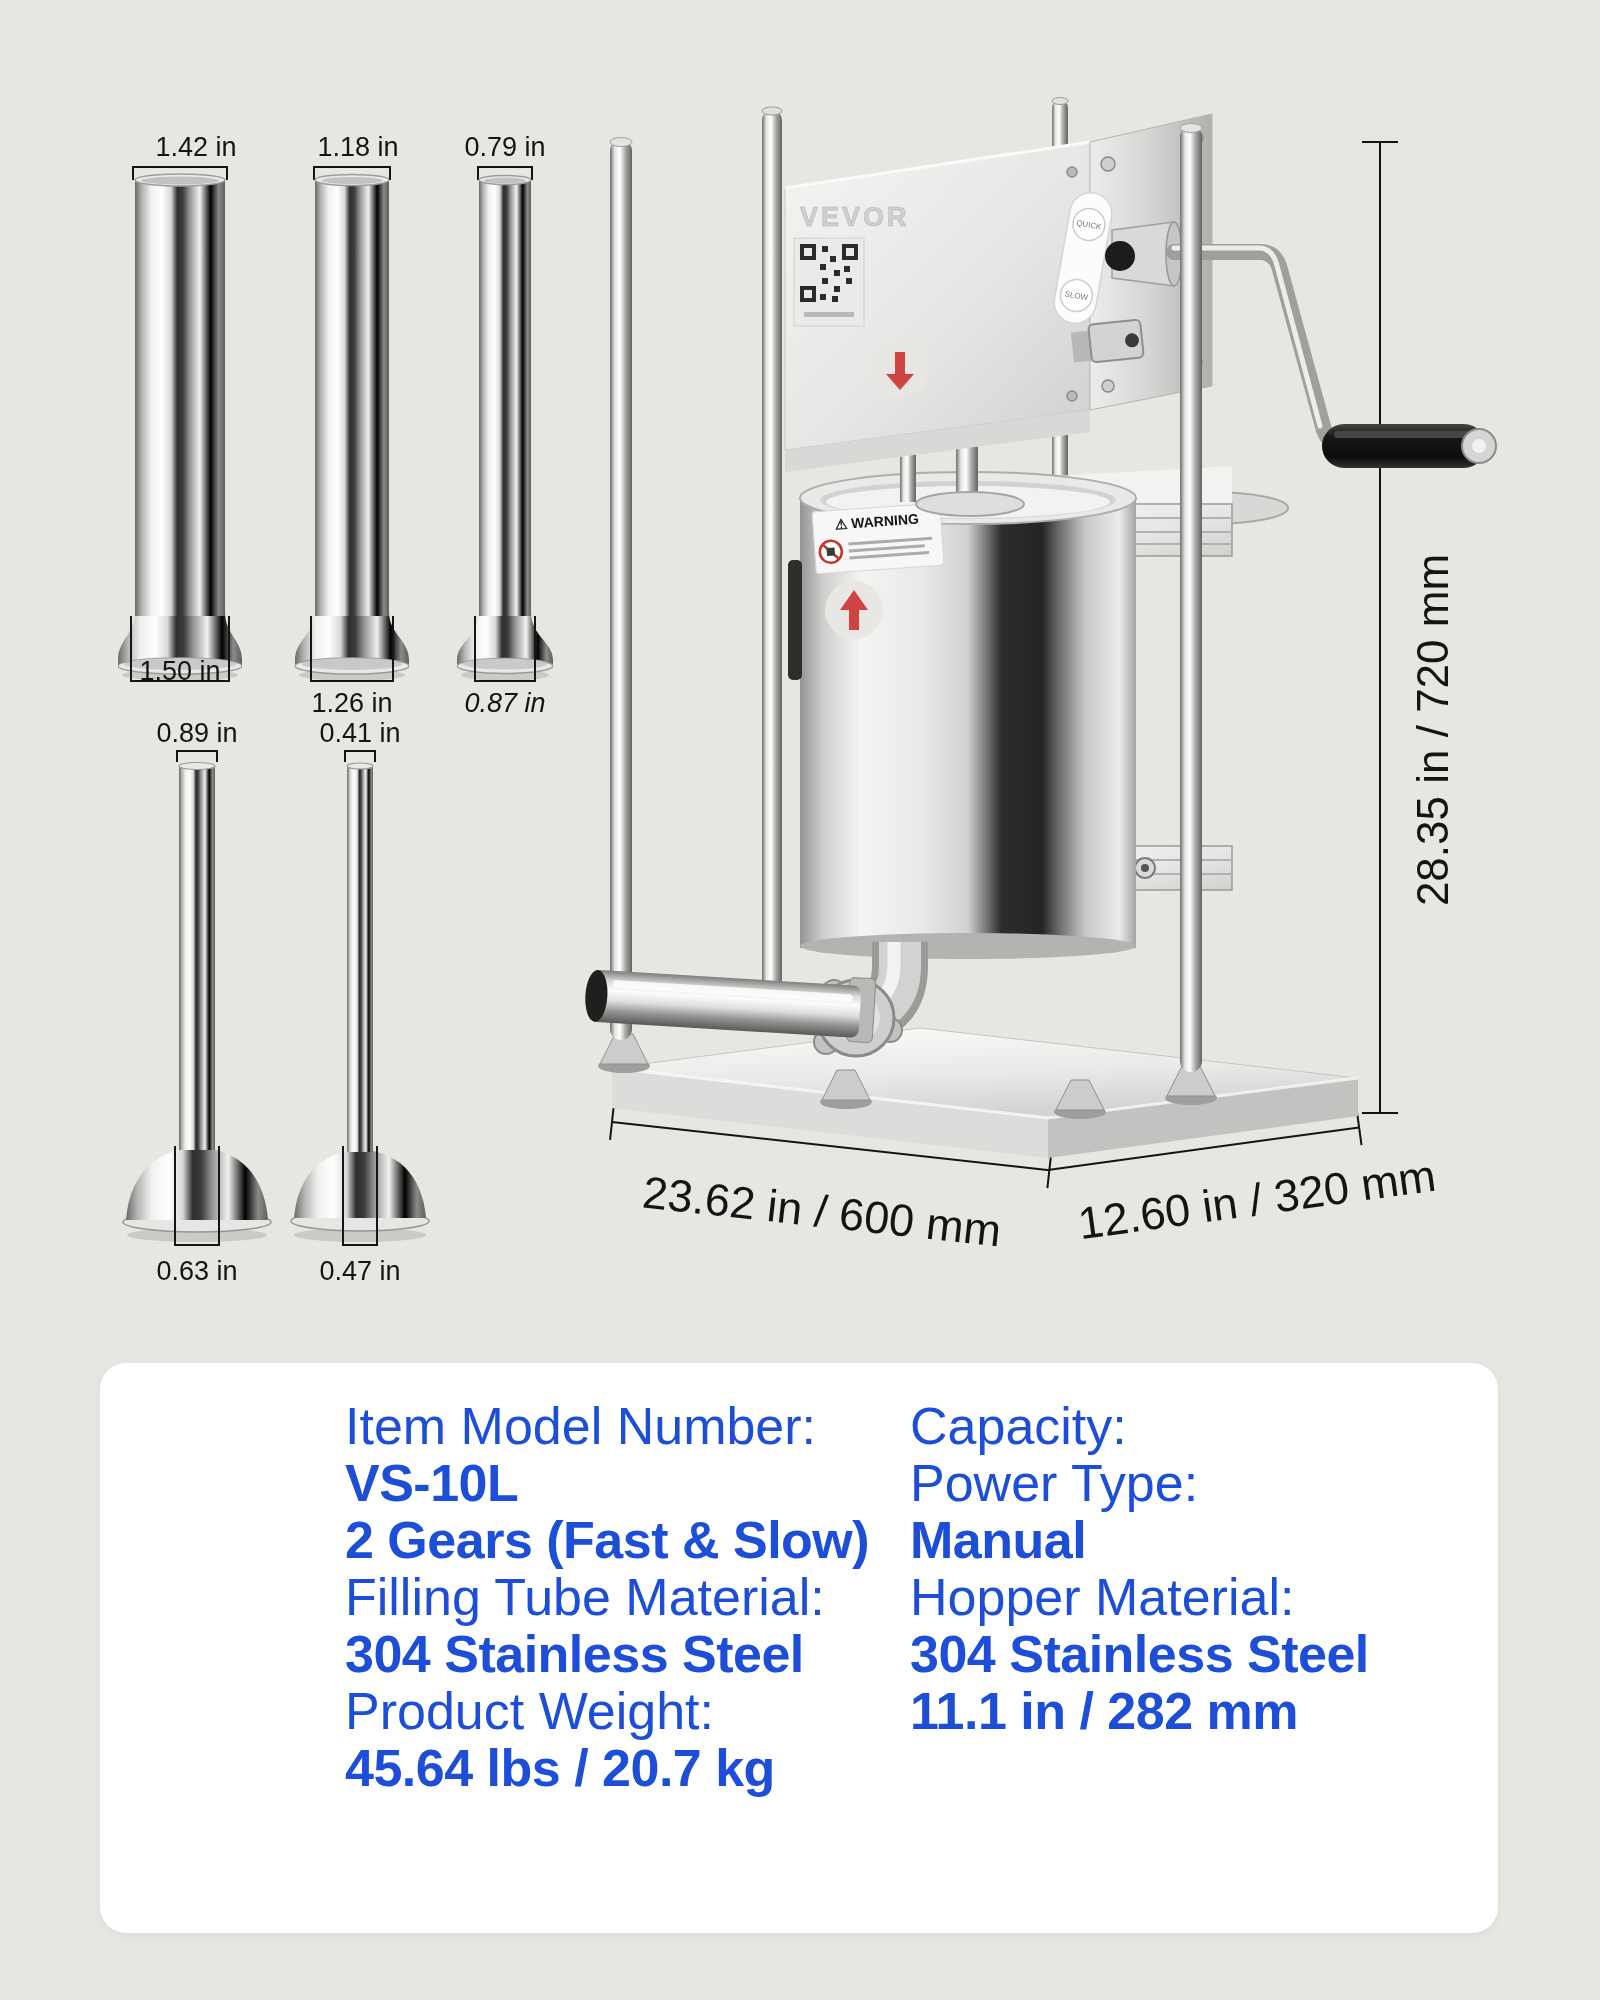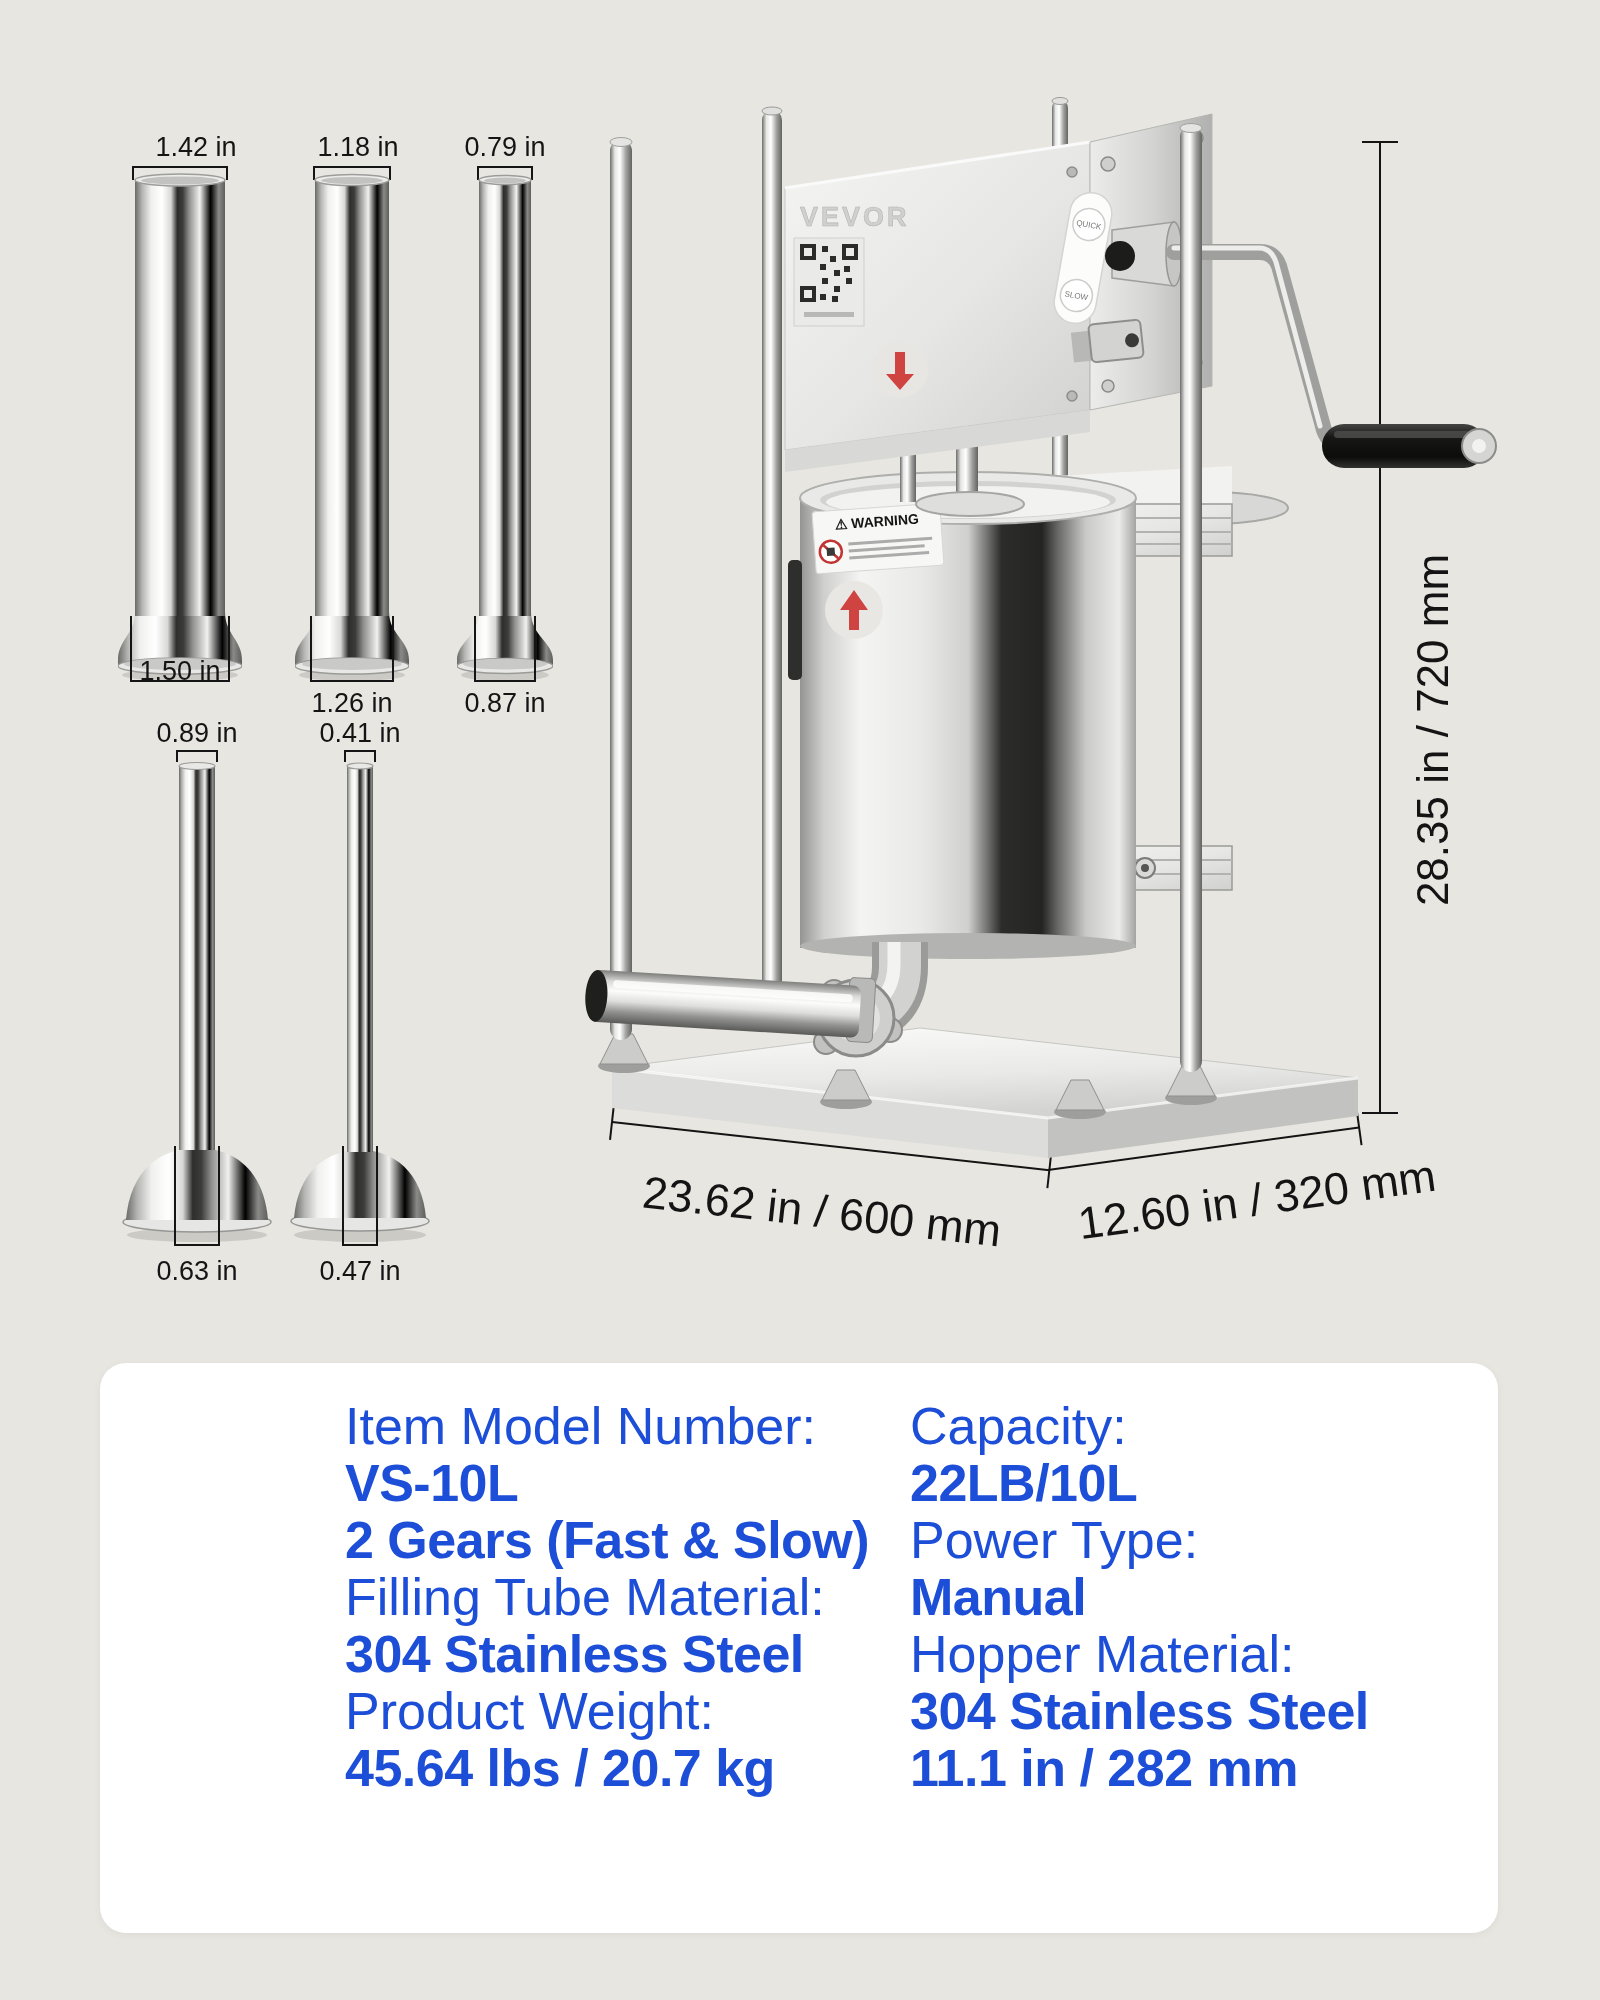--- a/index.html
+++ b/index.html
@@ -357,21 +357,21 @@
       </defs>
     <ellipse cx="48" cy="503" rx="44" ry="6" fill="rgba(0,0,0,0.12)"></ellipse>
     <path d="M22,440 C22,464 0,470 0,488 L0,494 L96,494 L96,488 C96,470 74,464 74,440 Z" fill="url(#c3)"></path>
     <ellipse cx="48" cy="494" rx="48" ry="7.5" fill="#e8e8e6" stroke="#9a9a98" stroke-width="1.5"></ellipse>
     <ellipse cx="48" cy="492" rx="42" ry="5.5" fill="#c9c9c7"></ellipse>
     <rect x="22" y="8" width="52" height="436" fill="url(#c3)"></rect>
     <ellipse cx="48" cy="8" rx="26" ry="4.5" fill="#ececea" stroke="#9c9c9a" stroke-width="1.5"></ellipse>
     <ellipse cx="48" cy="8.5" rx="21" ry="3" fill="#c2c2c0"></ellipse>
   </svg>
   <div class="bracket-bottom" style="left:474px;top:616px;width:62px;height:66px;"></div>
-  <div class="tube-label" style="left:425px;top:686px;width:160px;">0.87 in</div>
+  <div class="tube-label" style="left:425px;top:686px;width:160px;font-style:italic;">0.87 in</div>
 
   <div class="tube-label" style="left:117px;top:716px;width:160px;">0.89 in</div>
   <div class="bracket-top" style="left:176px;top:750px;width:42px;height:12px;"></div>
   <svg class="tube-svg" style="left:122px;top:760px;" width="150" height="484" viewBox="0 0 150 484">
     <defs>
         <linearGradient id="c4" x1="0" y1="0" x2="1" y2="0">
       <stop offset="0" stop-color="#6a6a68"></stop>
           <stop offset="0.08" stop-color="#b5b5b3"></stop>
           <stop offset="0.18" stop-color="#f0f0ee"></stop>
       <stop offset="0.3" stop-color="#ffffff"></stop>
@@ -427,21 +427,20 @@
       <div class="spec-label">Item Model Number:</div>
       <div class="spec-value">VS-10L</div>
       <div class="spec-value">2 Gears (Fast &amp; Slow)</div>
       <div class="spec-label">Filling Tube Material:</div>
       <div class="spec-value">304 Stainless Steel</div>
       <div class="spec-label">Product Weight:</div>
       <div class="spec-value">45.64 lbs / 20.7 kg</div>
     </div>
     <div class="spec-col" style="left:810px;">
       <div class="spec-label">Capacity:</div>
-      <div class="spec-value">22LB/10L</div>
       <div class="spec-label">Power Type:</div>
       <div class="spec-value">Manual</div>
       <div class="spec-label">Hopper Material:</div>
       <div class="spec-value">304 Stainless Steel</div>
       <div class="spec-value">11.1 in / 282 mm</div>
     </div>
   </div>
 
 </div>
 

